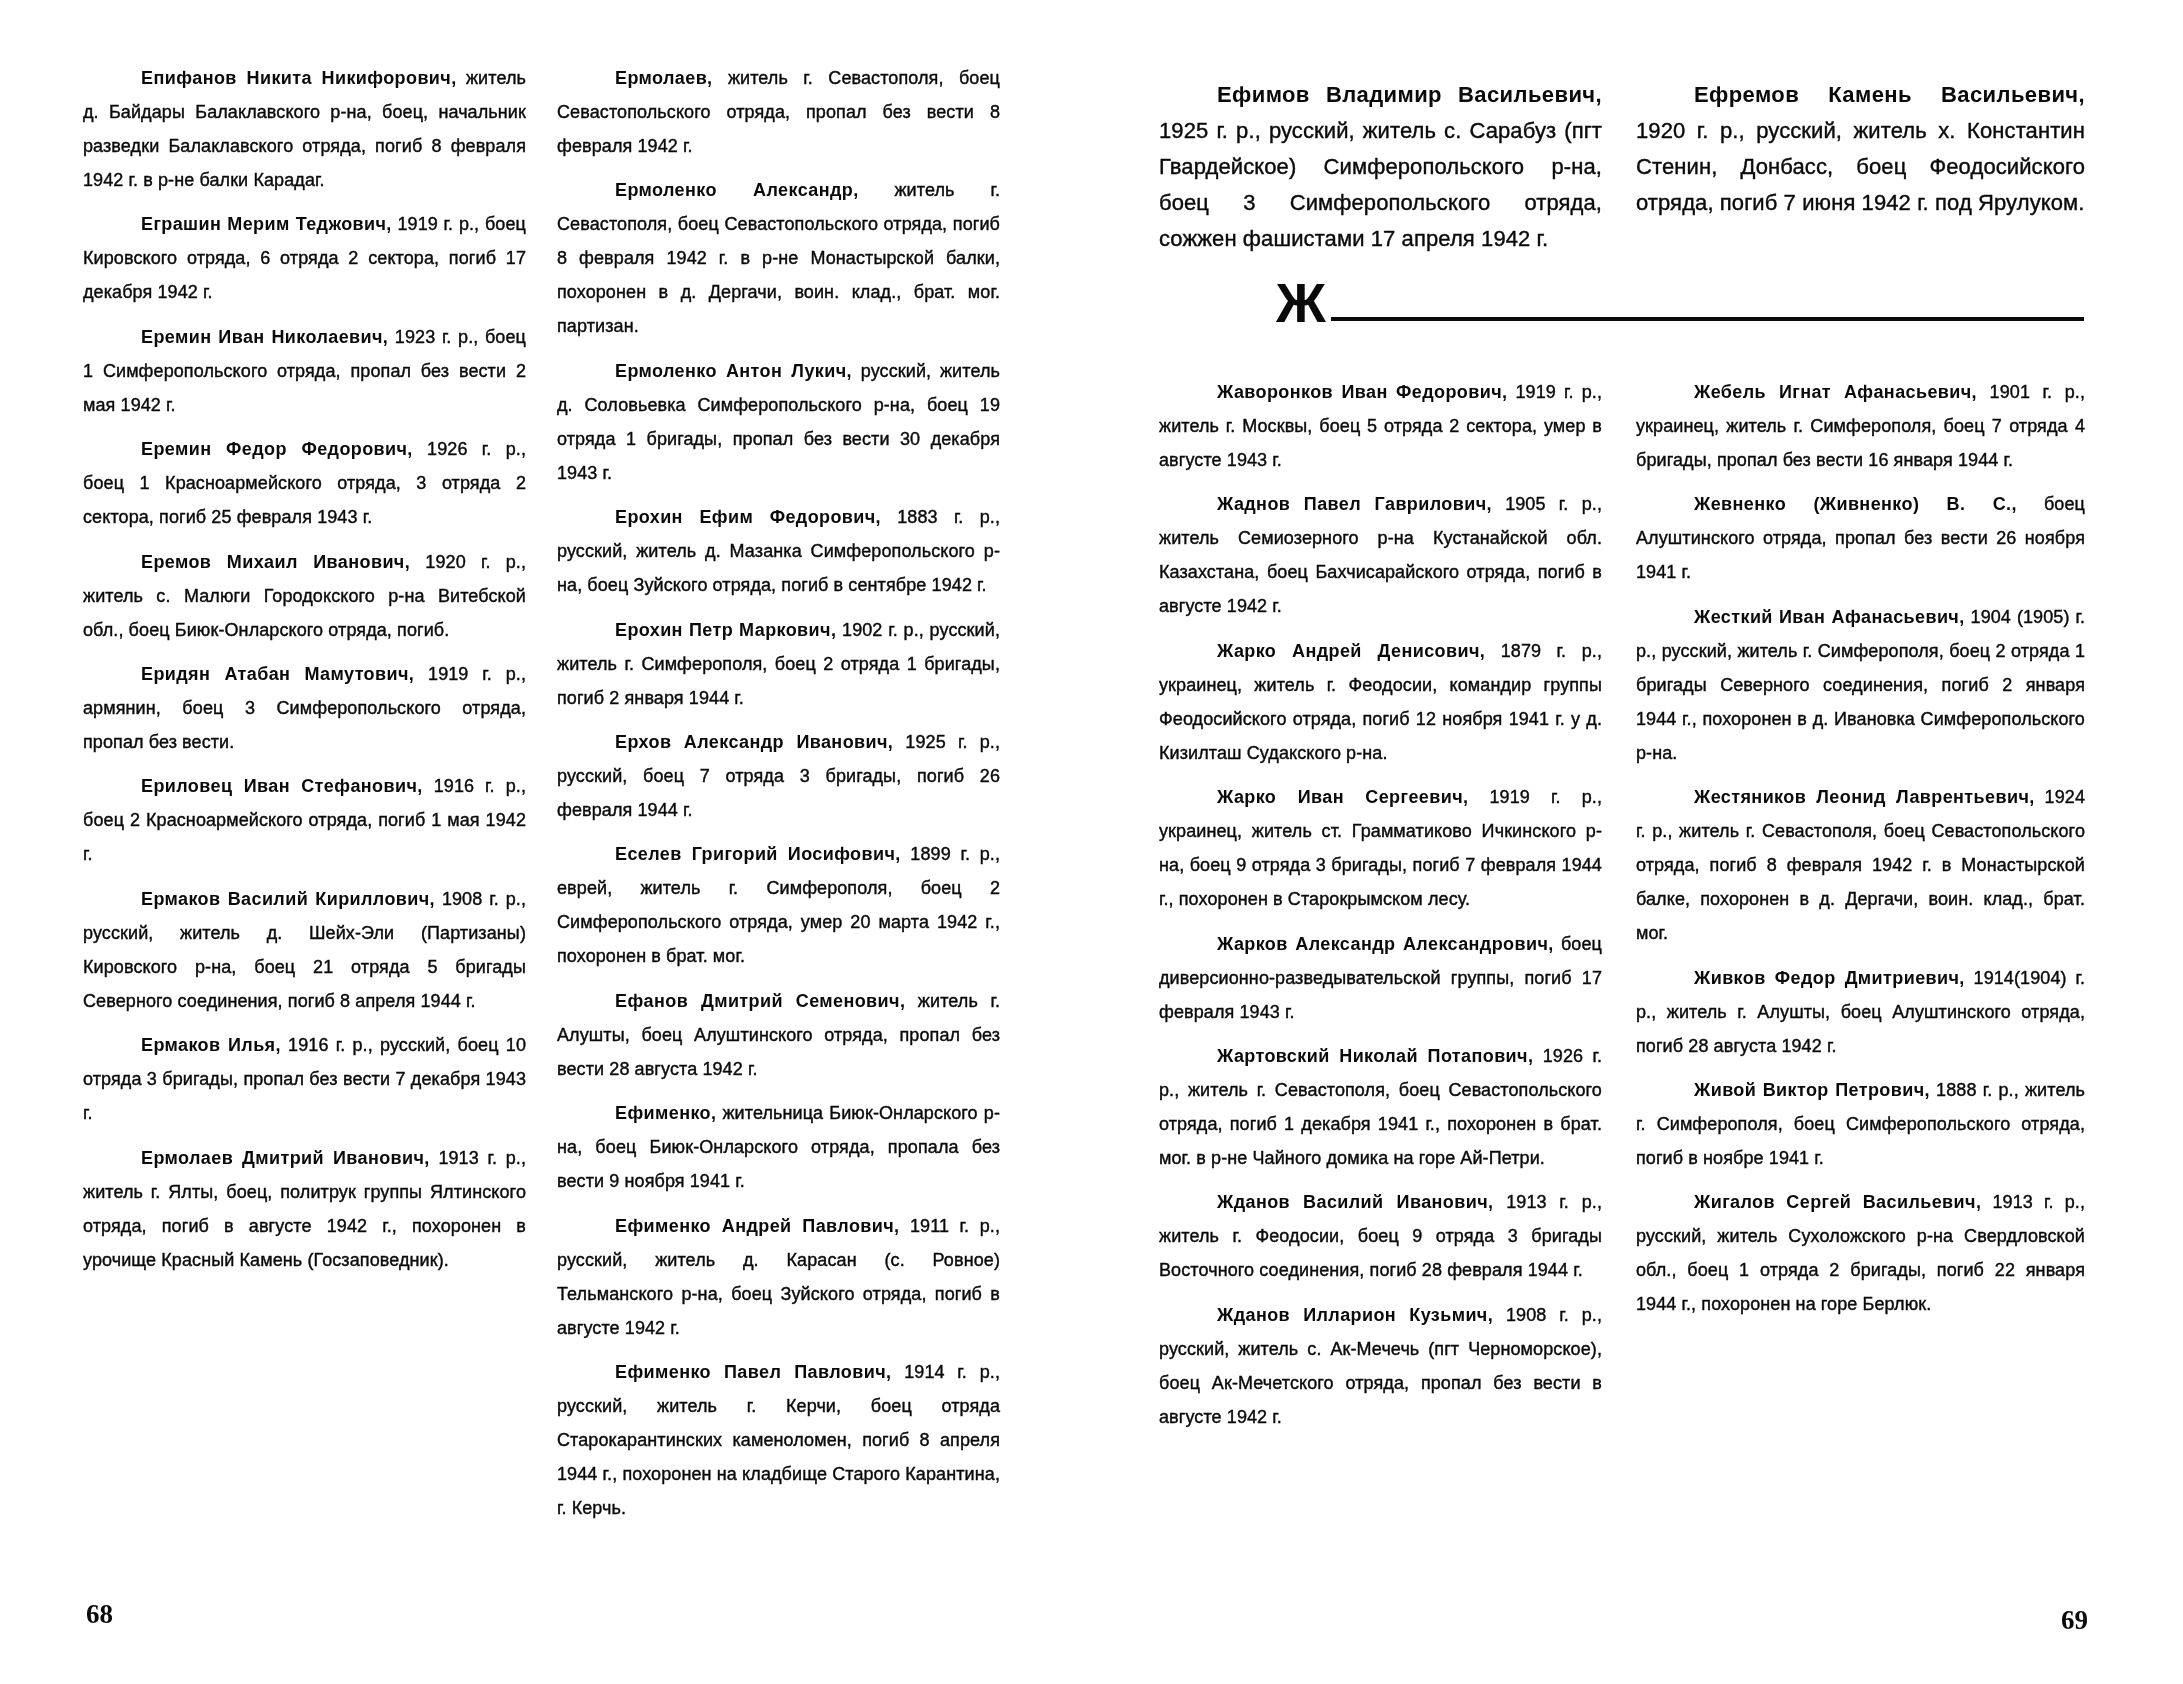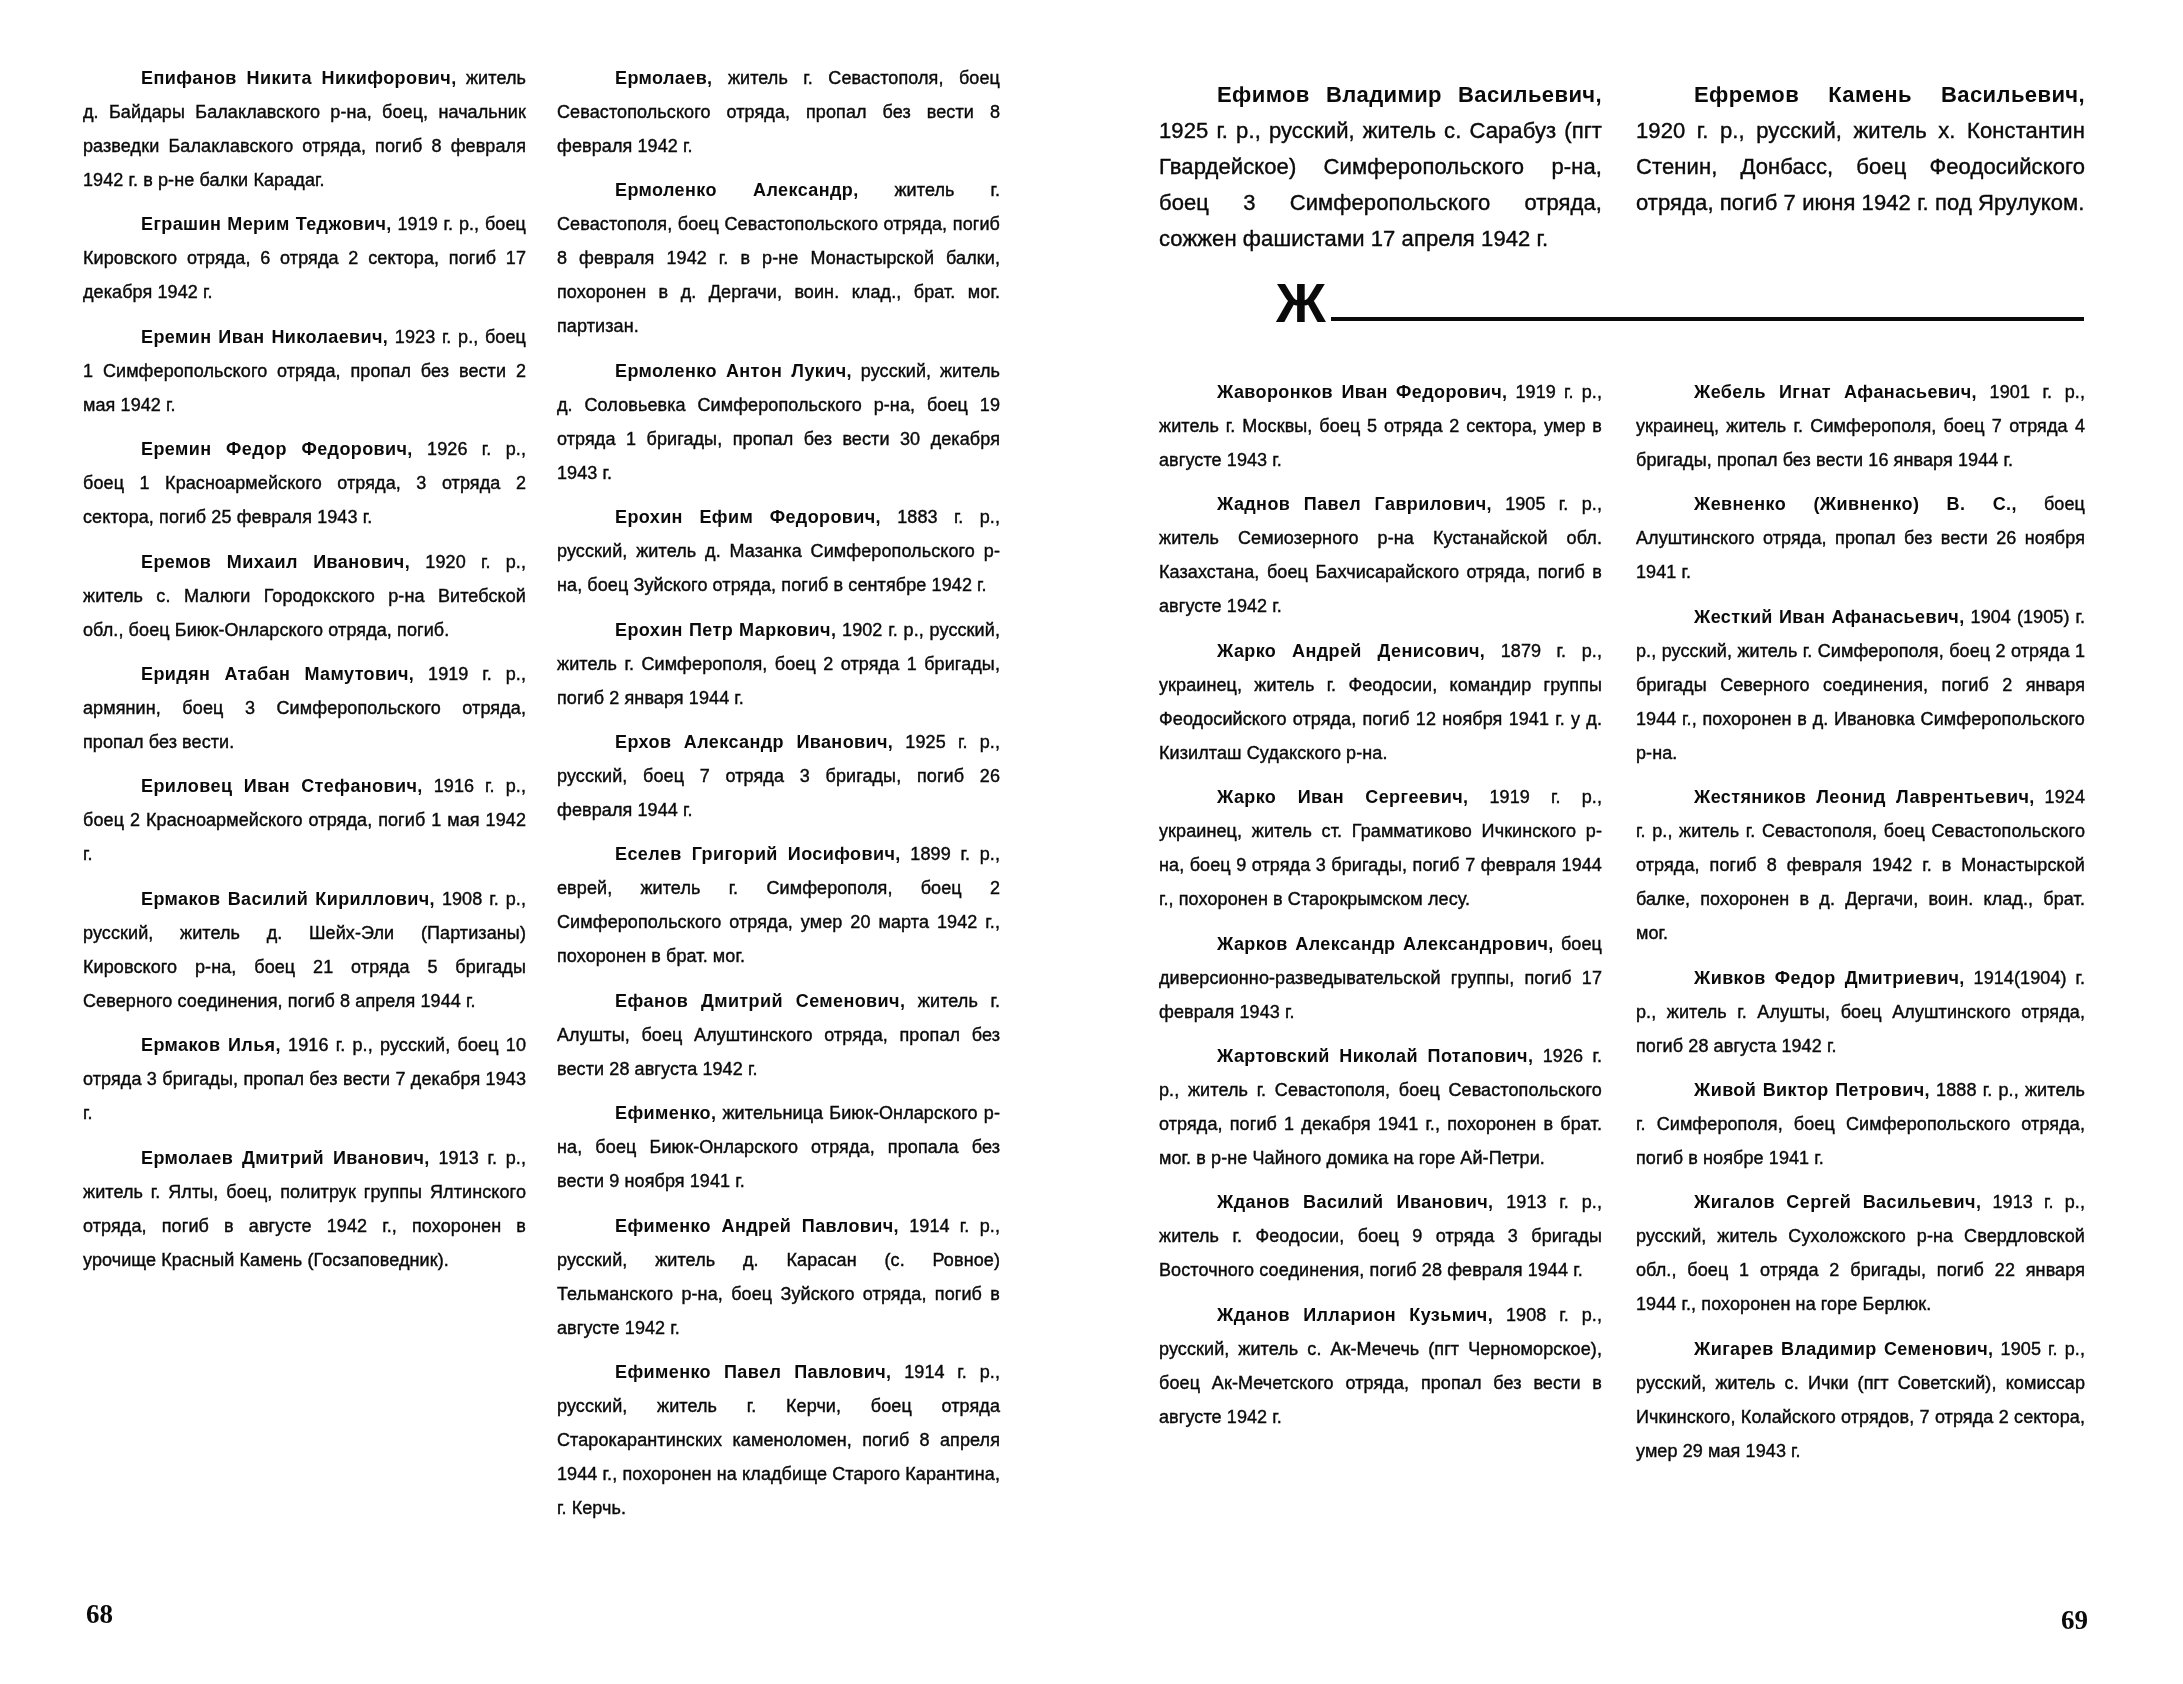--- a/index.html
+++ b/index.html
@@ -78,21 +78,21 @@
   <div class="col" id="col-2">
       <p class="entry" lang="ru"><span class="nm">Ермолаев,</span><span class="tx"> житель г. Севастополя, боец Севастопольского отряда, пропал без вести 8 февраля 1942 г.</span></p>
       <p class="entry" lang="ru"><span class="nm">Ермоленко Александр,</span><span class="tx"> житель г. Севастополя, боец Севастопольского отряда, погиб 8 февраля 1942 г. в р-не Монастырской балки, похоронен в д. Дергачи, воин. клад., брат. мог. партизан.</span></p>
       <p class="entry" lang="ru"><span class="nm">Ермоленко Антон Лукич,</span><span class="tx"> русский, житель д. Соловьевка Симферопольского р-на, боец 19 отряда 1 бригады, пропал без вести 30 декабря 1943 г.</span></p>
       <p class="entry" lang="ru"><span class="nm">Ерохин Ефим Федорович,</span><span class="tx"> 1883 г. р., русский, житель д. Мазанка Симферопольского р-на, боец Зуйского отряда, погиб в сентябре 1942 г.</span></p>
       <p class="entry" lang="ru"><span class="nm">Ерохин Петр Маркович,</span><span class="tx"> 1902 г. р., русский, житель г. Симферополя, боец 2 отряда 1 бригады, погиб 2 января 1944 г.</span></p>
       <p class="entry" lang="ru"><span class="nm">Ерхов Александр Иванович,</span><span class="tx"> 1925 г. р., русский, боец 7 отряда 3 бригады, погиб 26 февраля 1944 г.</span></p>
       <p class="entry" lang="ru"><span class="nm">Еселев Григорий Иосифович,</span><span class="tx"> 1899 г. р., еврей, житель г. Симферополя, боец 2 Симферопольского отряда, умер 20 марта 1942 г., похоронен в брат. мог.</span></p>
       <p class="entry" lang="ru"><span class="nm">Ефанов Дмитрий Семенович,</span><span class="tx"> житель г. Алушты, боец Алуштинского отряда, пропал без вести 28 августа 1942 г.</span></p>
       <p class="entry" lang="ru"><span class="nm">Ефименко,</span><span class="tx"> жительница Биюк-Онларского р-на, боец Биюк-Онларского отряда, пропала без вести 9 ноября 1941 г.</span></p>
-      <p class="entry" lang="ru"><span class="nm">Ефименко Андрей Павлович,</span><span class="tx"> 1914 г. р., русский, житель д. Карасан (с. Ровное) Тельманского р-на, боец Зуйского отряда, погиб в августе 1942 г.</span></p>
+      <p class="entry" lang="ru"><span class="nm">Ефименко Андрей Павлович,</span><span class="tx"> 1911 г. р., русский, житель д. Карасан (с. Ровное) Тельманского р-на, боец Зуйского отряда, погиб в августе 1942 г.</span></p>
       <p class="entry" lang="ru"><span class="nm">Ефименко Павел Павлович,</span><span class="tx"> 1914 г. р., русский, житель г. Керчи, боец отряда Старокарантинских каменоломен, погиб 8 апреля 1944 г., похоронен на кладбище Старого Карантина, г. Керчь.</span></p>
     </div>
   <div class="page-number" id="page-number-left">68</div>
 </div>
 
 <div class="page page-right">
   <div class="col" id="col-3-top">
       <p class="entry" lang="ru"><span class="nm">Ефимов Владимир Васильевич,</span><span class="tx"> 1925 г. р., русский, житель с. Сарабуз (пгт Гвардейское) Симферопольского р-на, боец 3 Симферопольского отряда, сожжен фашистами 17 апреля 1942 г.</span></p>
     </div>
   <div class="col" id="col-4-top">
@@ -115,17 +115,16 @@
       <p class="entry" lang="ru"><span class="nm">Жданов Илларион Кузьмич,</span><span class="tx"> 1908 г. р., русский, житель с. Ак-Мечечь (пгт Черноморское), боец Ак-Мечетского отряда, пропал без вести в августе 1942 г.</span></p>
     </div>
   <div class="col" id="col-4">
       <p class="entry" lang="ru"><span class="nm">Жебель Игнат Афанасьевич,</span><span class="tx"> 1901 г. р., украинец, житель г. Симферополя, боец 7 отряда 4 бригады, пропал без вести 16 января 1944 г.</span></p>
       <p class="entry" lang="ru"><span class="nm">Жевненко (Живненко) В. С.,</span><span class="tx"> боец Алуштинского отряда, пропал без вести 26 ноября 1941 г.</span></p>
       <p class="entry" lang="ru"><span class="nm">Жесткий Иван Афанасьевич,</span><span class="tx"> 1904 (1905) г. р., русский, житель г. Симферополя, боец 2 отряда 1 бригады Северного соединения, погиб 2 января 1944 г., похоронен в д. Ивановка Симферопольского р-на.</span></p>
       <p class="entry" lang="ru"><span class="nm">Жестяников Леонид Лаврентьевич,</span><span class="tx"> 1924 г. р., житель г. Севастополя, боец Севастопольского отряда, погиб 8 февраля 1942 г. в Монастырской балке, похоронен в д. Дергачи, воин. клад., брат. мог.</span></p>
       <p class="entry" lang="ru"><span class="nm">Живков Федор Дмитриевич,</span><span class="tx"> 1914(1904) г. р., житель г. Алушты, боец Алуштинского отряда, погиб 28 августа 1942 г.</span></p>
       <p class="entry" lang="ru"><span class="nm">Живой Виктор Петрович,</span><span class="tx"> 1888 г. р., житель г. Симферополя, боец Симферопольского отряда, погиб в ноябре 1941 г.</span></p>
       <p class="entry" lang="ru"><span class="nm">Жигалов Сергей Васильевич,</span><span class="tx"> 1913 г. р., русский, житель Сухоложского р-на Свердловской обл., боец 1 отряда 2 бригады, погиб 22 января 1944 г., похоронен на горе Берлюк.</span></p>
-      <p class="entry" lang="ru"><span class="nm">Жигарев Владимир Семенович,</span><span class="tx"> 1905 г. р., русский, житель с. Ички (пгт Советский), комиссар Ичкинского, Колайского отрядов, 7 отряда 2 сектора, умер 29 мая 1943 г.</span></p>
     </div>
   <div class="page-number" id="page-number-right">69</div>
 </div>
 
 
 </body></html>

